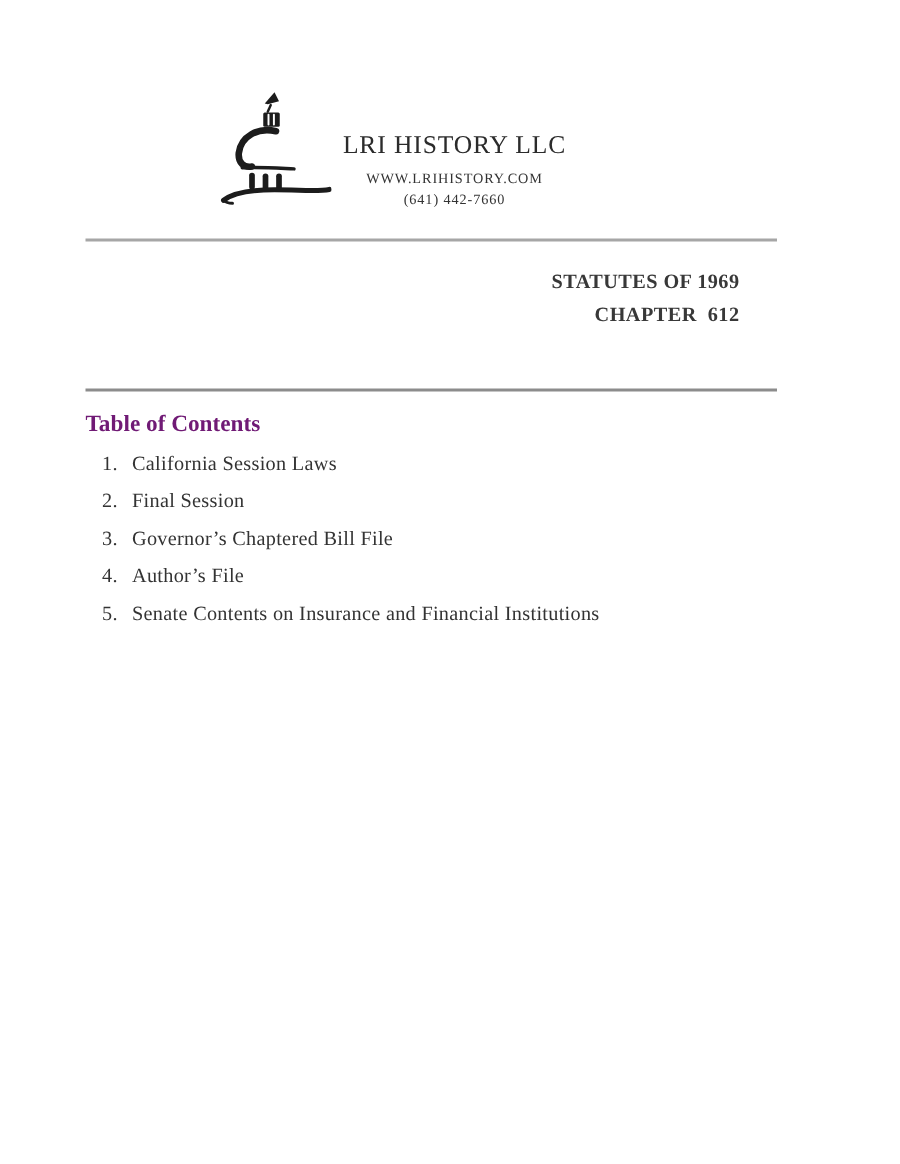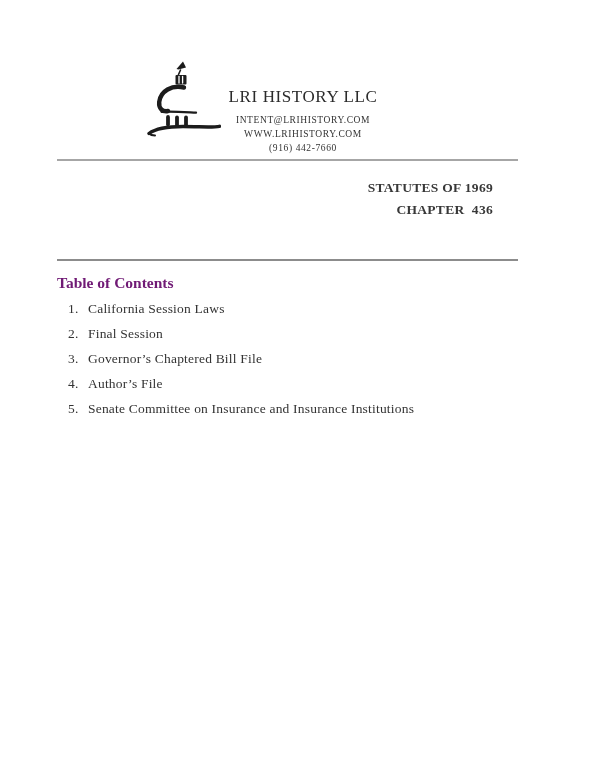--- a/index.html
+++ b/index.html
@@ -143,31 +143,30 @@
       <path d="M39,57.5 L39,65" stroke-width="3.8"></path>
 
       <path d="M2,73.5 C 8,69 19,66.5 36,66.5 C 53,66.5 65,67.8 72.5,66.3" stroke-width="3.4"></path>
       <path d="M2,73.5 Q 4,75.5 8,75.5" stroke-width="2"></path>
     </g>
   </svg>
 
   <div class="header-text">
     <div class="company-name">LRI HISTORY LLC</div>
     <div class="contact-block">
-      <div class="contact-line">INTENT@LRIHISTORY.COM</div>
       <div class="contact-line">WWW.LRIHISTORY.COM</div>
-      <div class="contact-line">(916) 442-7660</div>
+      <div class="contact-line">(641) 442-7660</div>
     </div>
   </div>
 
   <div class="rule rule-top"></div>
 
   <div class="reference">
     <div class="ref-line">STATUTES OF 1969</div>
-    <div class="ref-line">CHAPTER  436</div>
+    <div class="ref-line">CHAPTER  612</div>
   </div>
 
   <div class="rule rule-bottom"></div>
 
   <div class="toc-heading">Table of Contents</div>
 
   <ol class="toc-list">
     <li class="toc-item">
       <span class="toc-num">1.</span>
       <span class="toc-label">California Session Laws</span>
@@ -179,17 +178,17 @@
     <li class="toc-item">
       <span class="toc-num">3.</span>
       <span class="toc-label">Governor’s Chaptered Bill File</span>
     </li>
     <li class="toc-item">
       <span class="toc-num">4.</span>
       <span class="toc-label">Author’s File</span>
     </li>
     <li class="toc-item">
       <span class="toc-num">5.</span>
-      <span class="toc-label">Senate Committee on Insurance and Insurance Institutions</span>
+      <span class="toc-label">Senate Contents on Insurance and Financial Institutions</span>
     </li>
   </ol>
 
 </div>
 
 </body></html>

